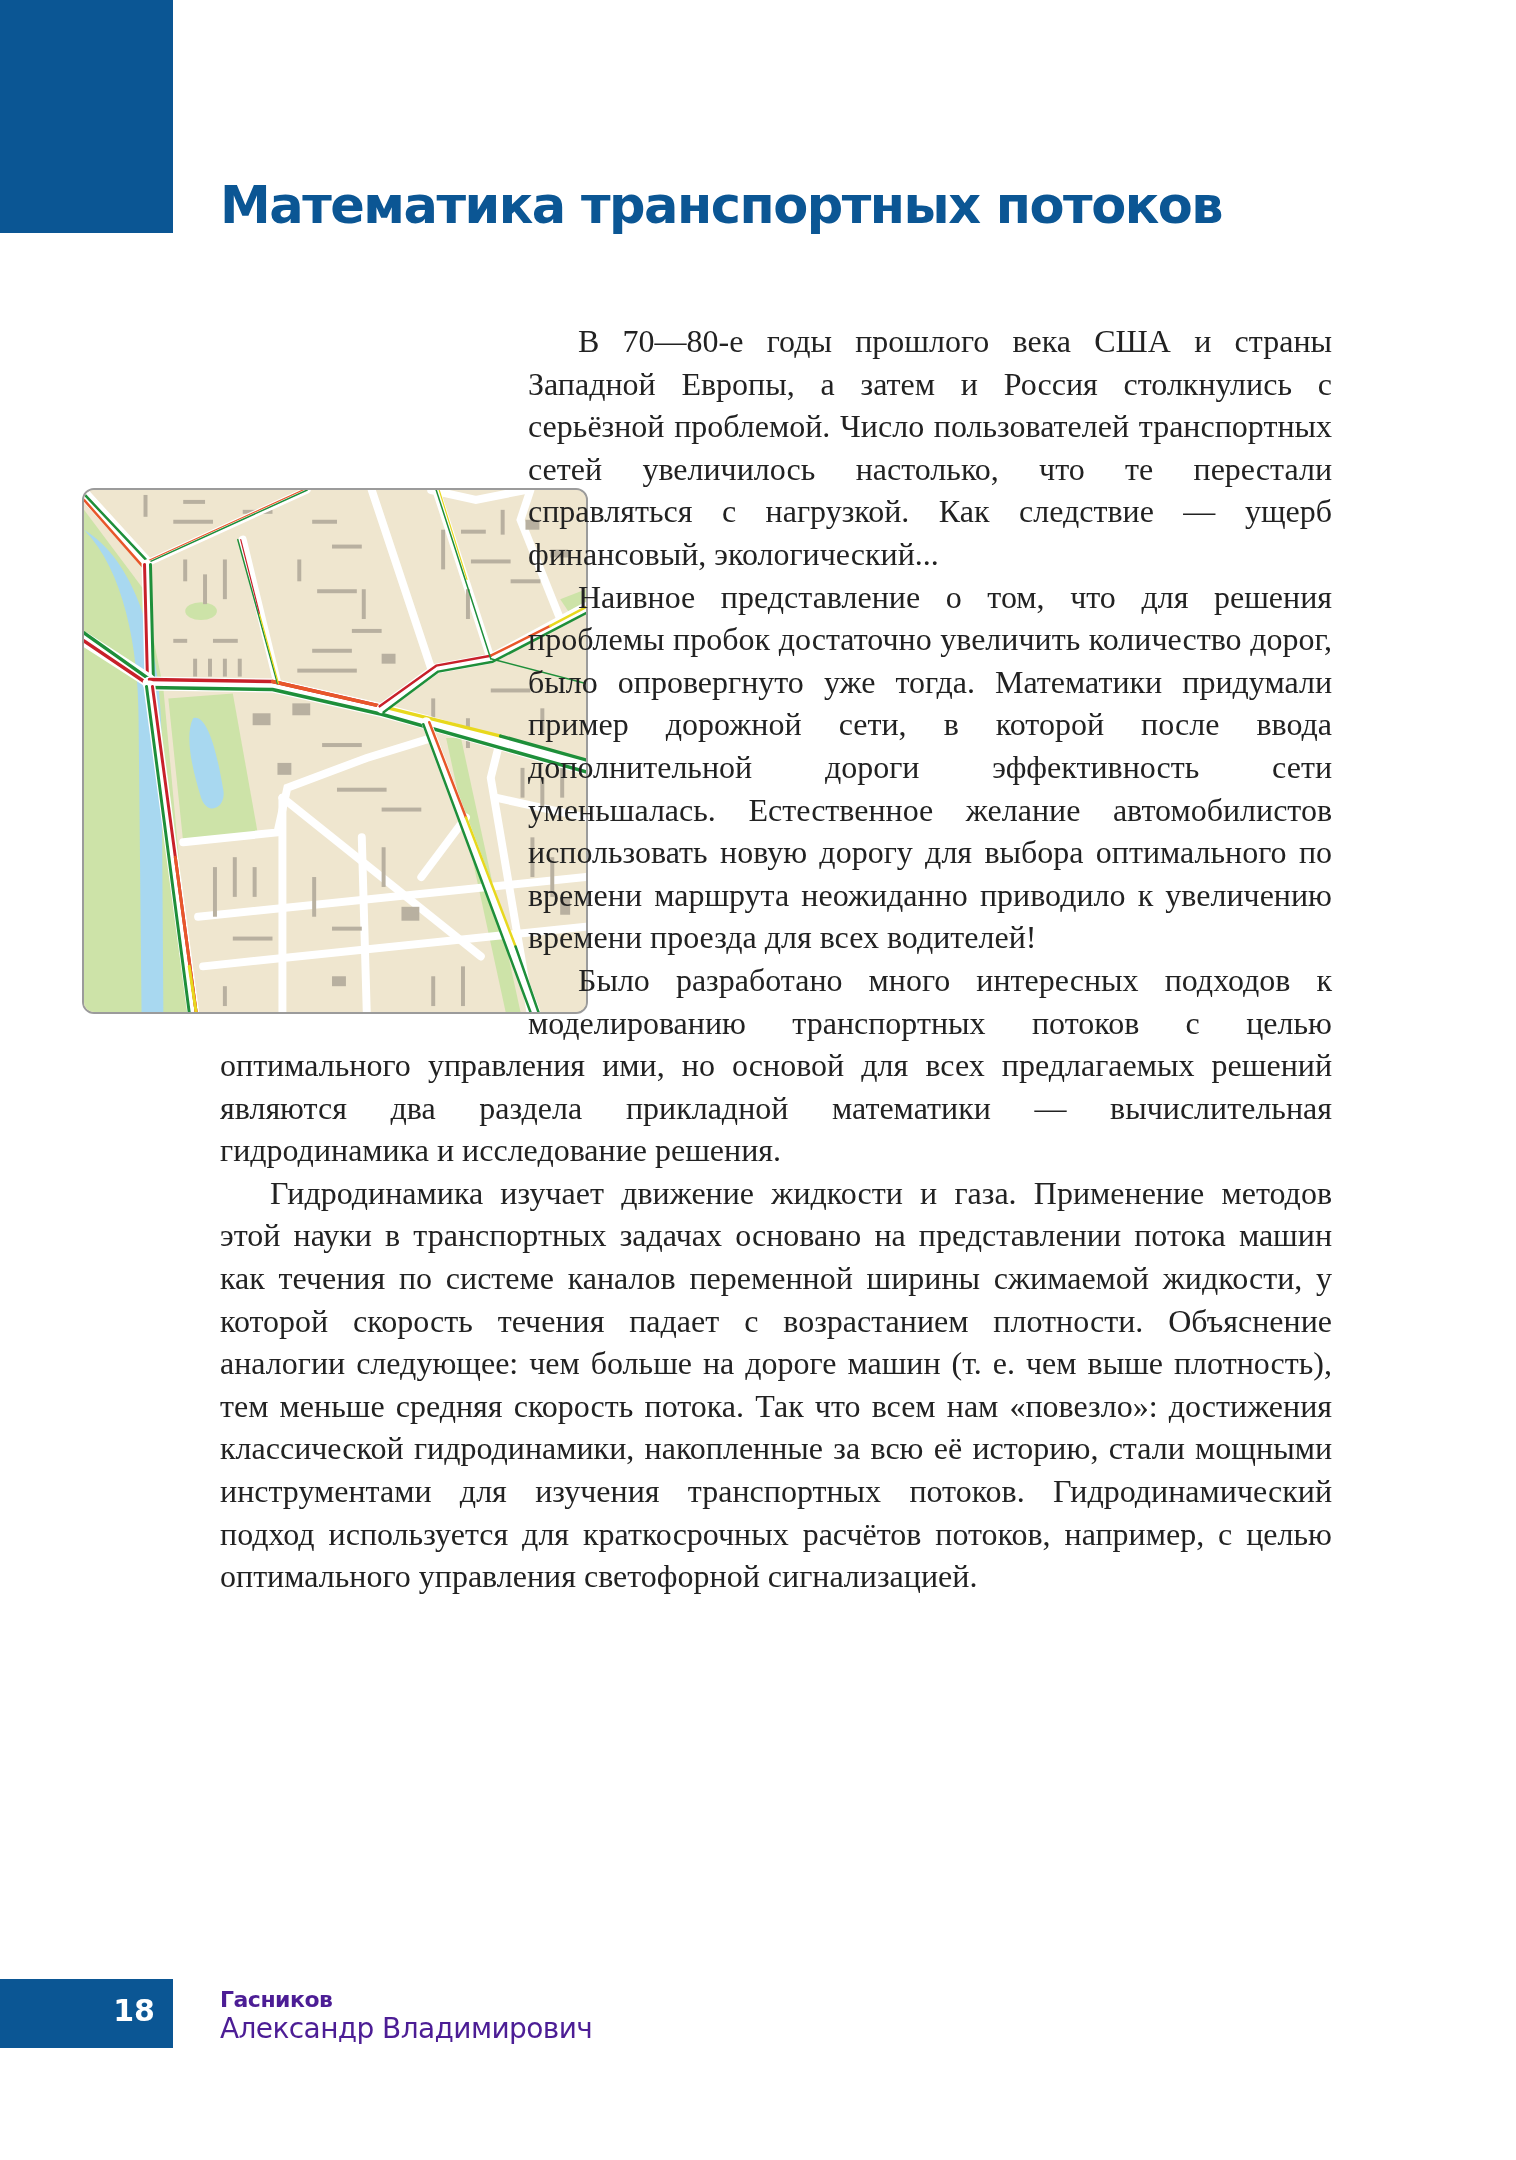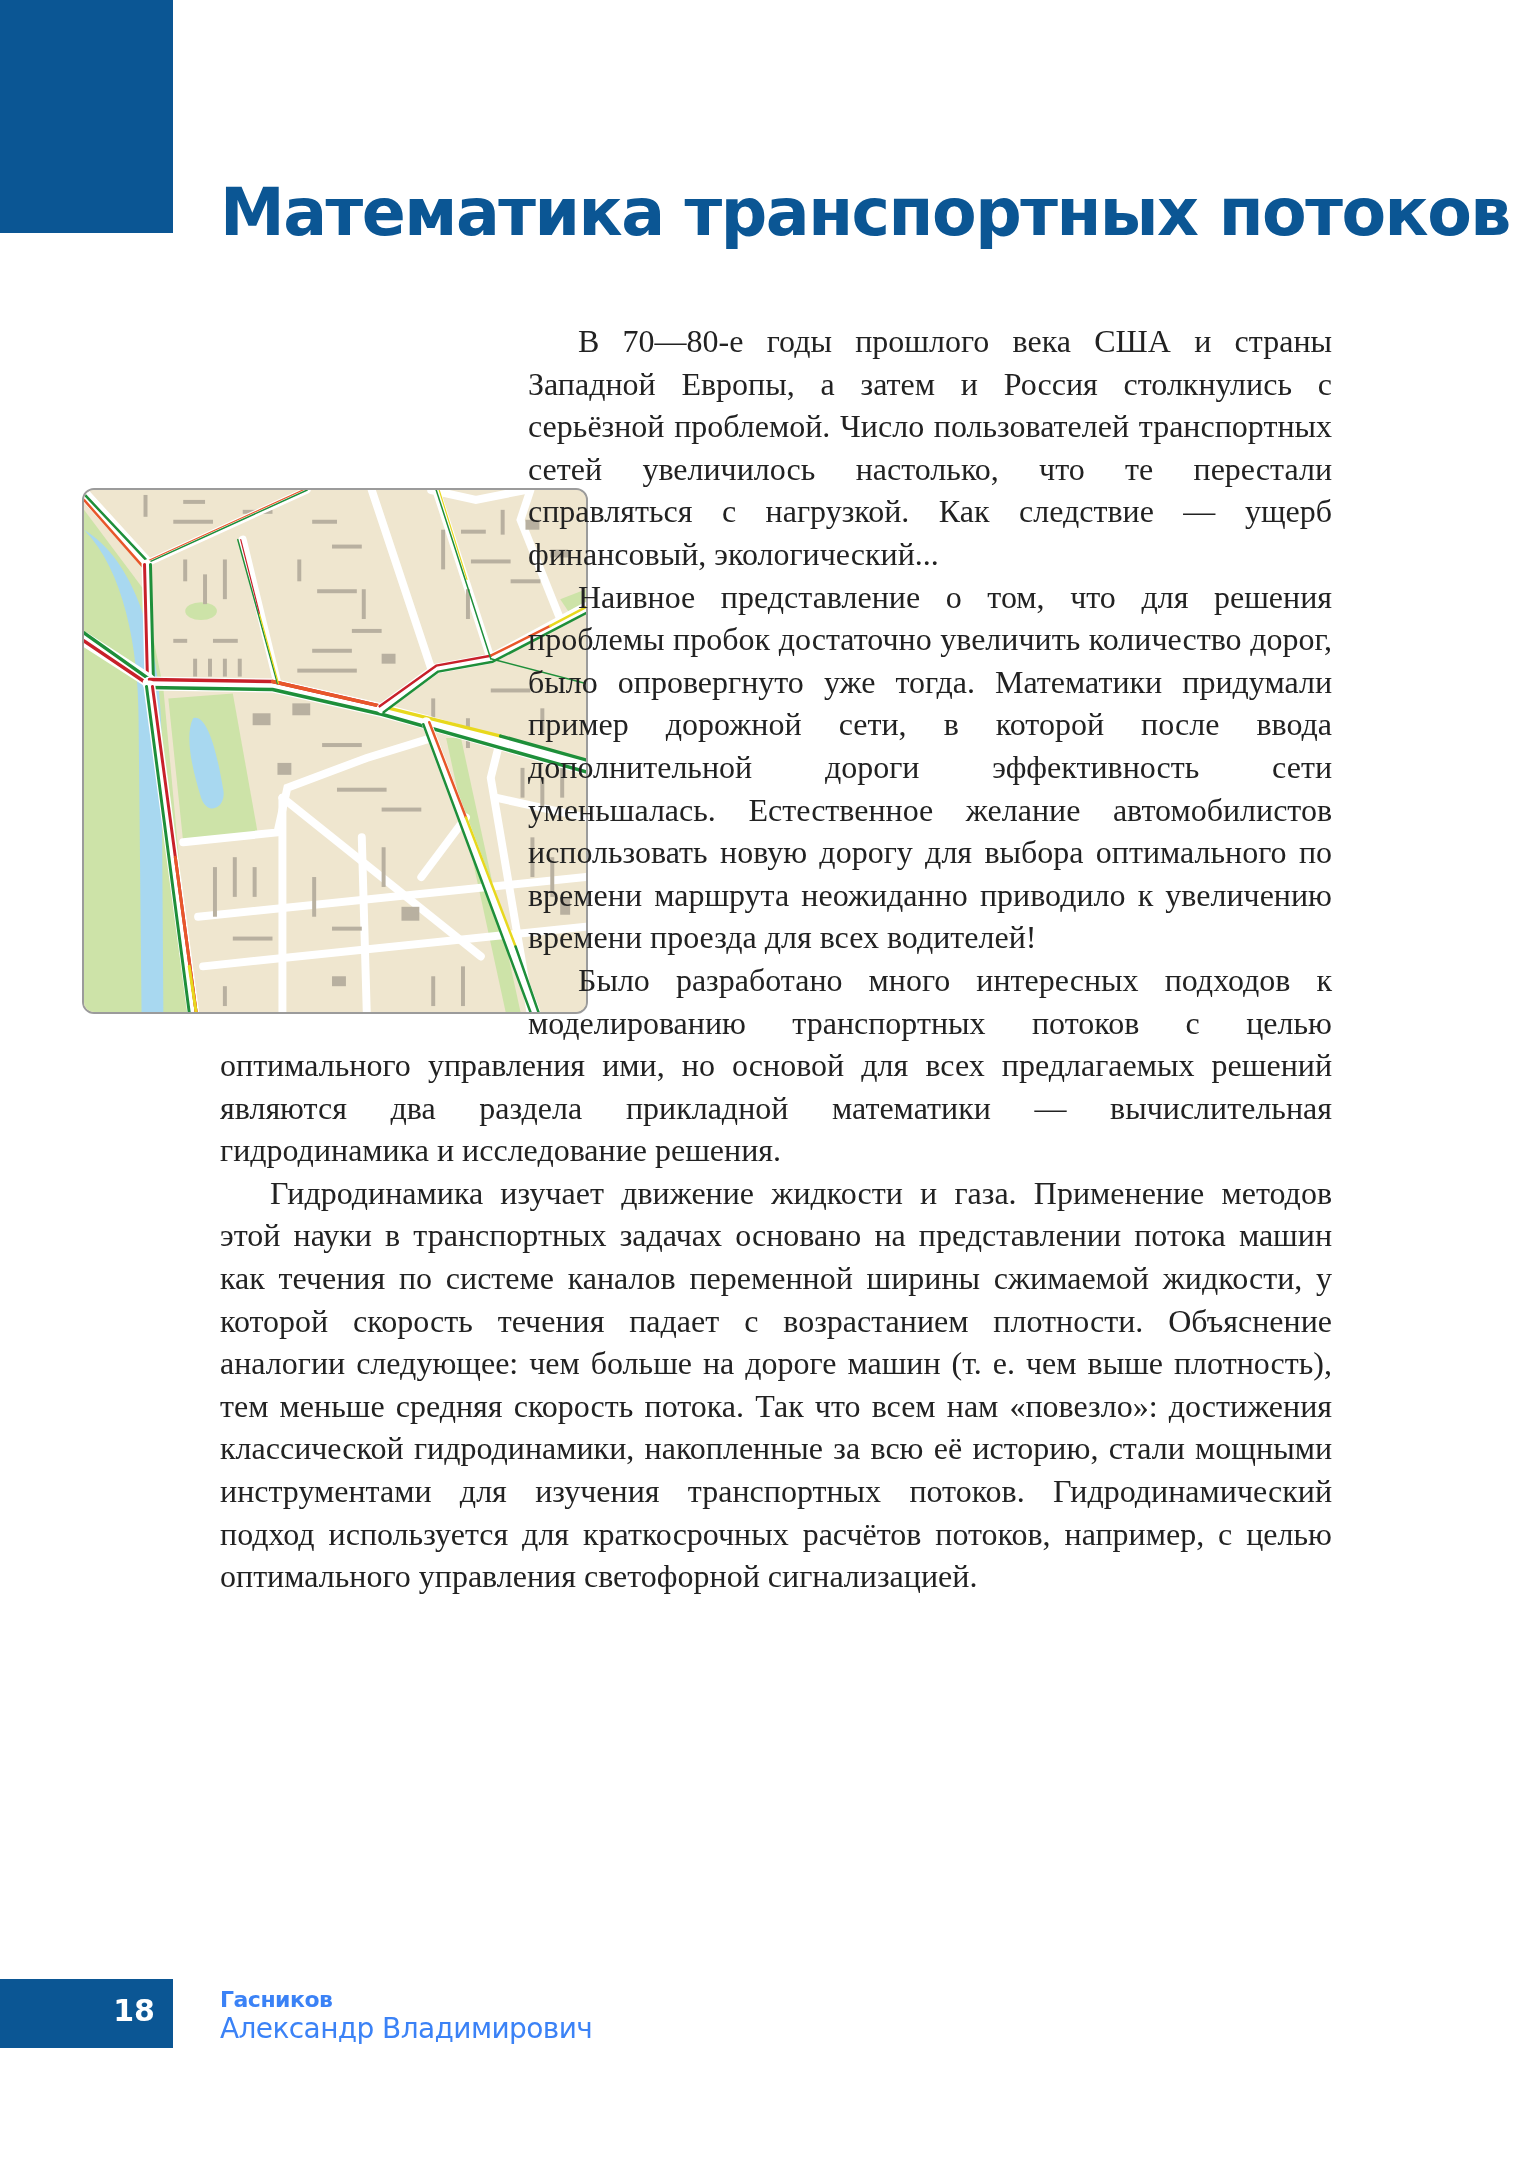--- a/index.html
+++ b/index.html
@@ -1,26 +1,26 @@
 <!DOCTYPE html>
 <html><head>
 <meta charset="utf-8">
 <style>
   html, body { margin: 0; padding: 0; background: #ffffff; }
   body { width: 1516px; height: 2160px; position: relative; overflow: hidden; font-family: "DejaVu Serif", serif; }
   .top-bar { position: absolute; left: 0; top: 0; width: 173px; height: 233px; background: #0b5694; }
-  .title { position: absolute; left: 220px; top: 180px; margin: 0; font-family: "DejaVu Sans", sans-serif; font-weight: bold; font-size: 65px; letter-spacing: -1.5px; color: #0b5694; white-space: nowrap; line-height: 1; }
+  .title { position: absolute; left: 220px; top: 180px; margin: 0; font-family: "DejaVu Sans", sans-serif; font-weight: bold; font-size: 51px; letter-spacing: -1.5px; color: #0b5694; white-space: nowrap; line-height: 1; }
   .body-text { position: absolute; left: 220px; top: 320px; width: 1112px; font-family: "Liberation Serif", serif; font-size: 32px; line-height: 42.6px; color: #222; text-align: justify; hyphens: manual; }
   .body-text p { margin: 0; text-indent: 50px; }
   .figure { float: left; width: 400px; height: 530px; margin: 166px 46px 0 -138px; shape-outside: margin-box; }
   .map { position: absolute; left: 82px; top: 488px; width: 506px; height: 526px; border: 2px solid #9b9b9b; border-radius: 12px; overflow: hidden; background: #efe6cf; box-sizing: border-box; }
   .map svg { display: block; width: 100%; height: 100%; }
   .footer-box { position: absolute; left: 0; top: 1979px; width: 173px; height: 69px; background: #0b5694; }
   .page-number { position: absolute; right: 18px; top: 14px; font-family: "DejaVu Sans", sans-serif; font-weight: bold; font-size: 30px; color: #fff; }
-  .author { position: absolute; left: 220px; top: 1986px; font-family: "DejaVu Sans", sans-serif; color: #3b82f6; }
+  .author { position: absolute; left: 220px; top: 1986px; font-family: "DejaVu Sans", sans-serif; color: #4c1d95; }
   .author-last { font-weight: bold; font-size: 22px; line-height: 28px; letter-spacing: -0.5px; }
   .author-first { font-size: 28px; line-height: 30px; letter-spacing: -0.6px; }
 </style>
 </head>
 <body>
 
 <div class="top-bar"></div>
 <h1 class="title">Математика транспортных потоков</h1>
 
 <div class="map">

